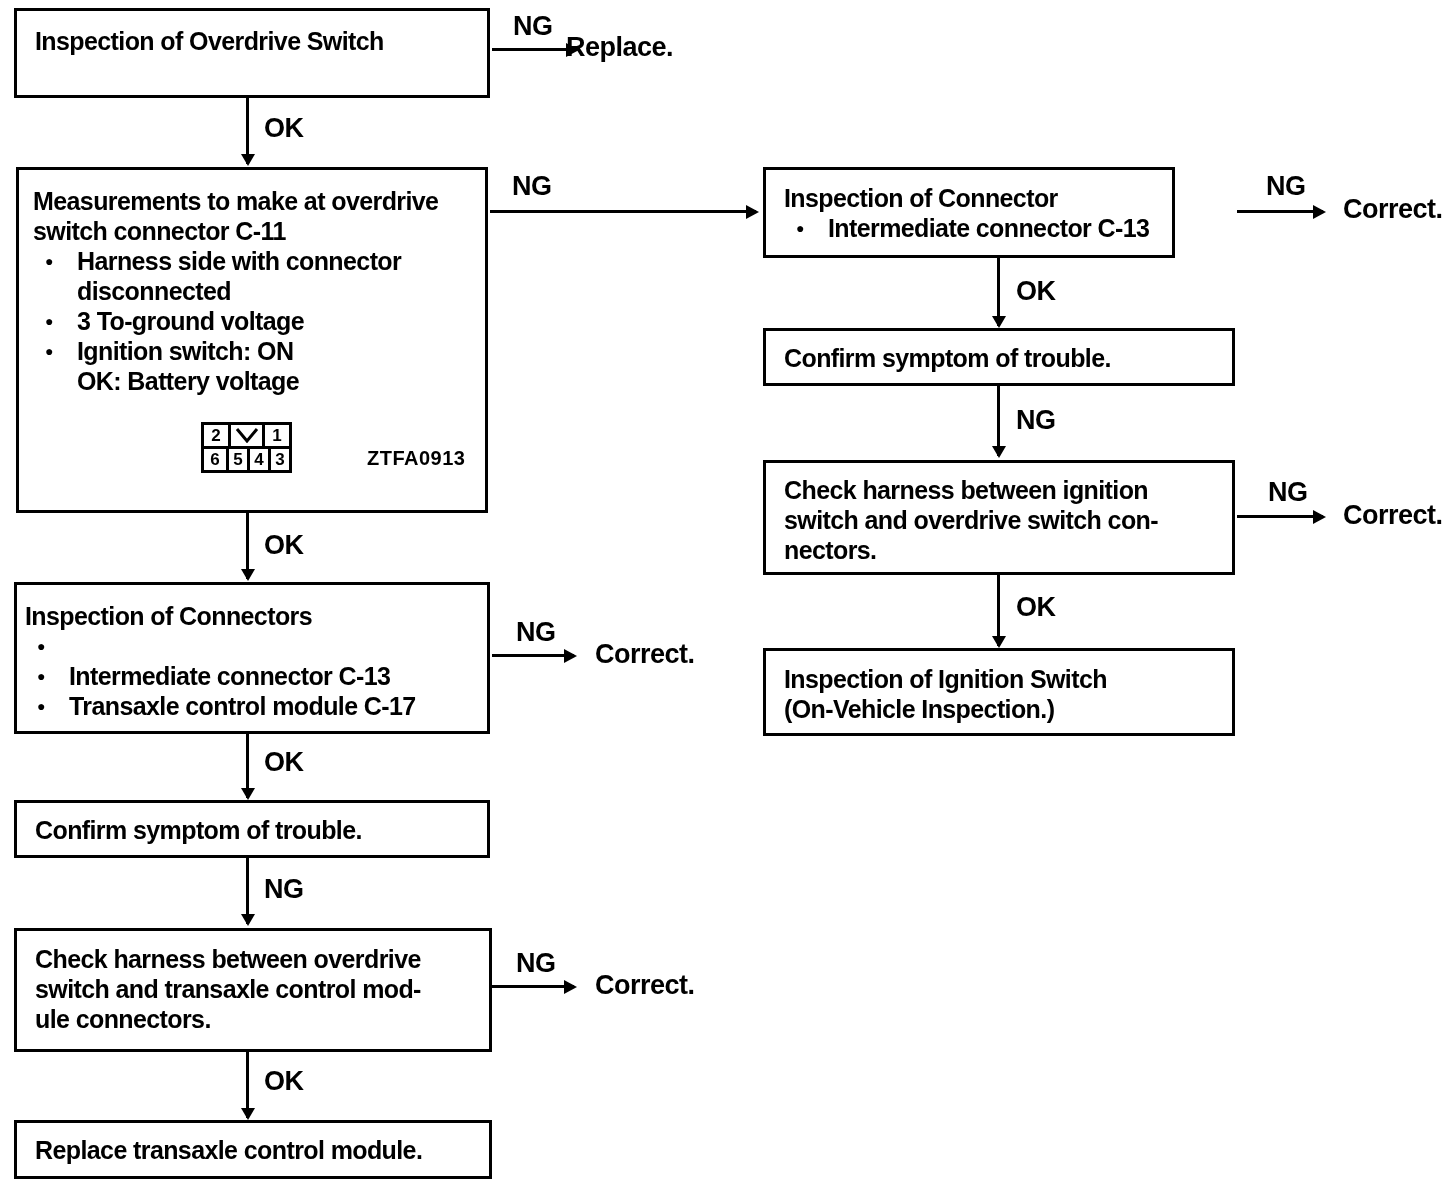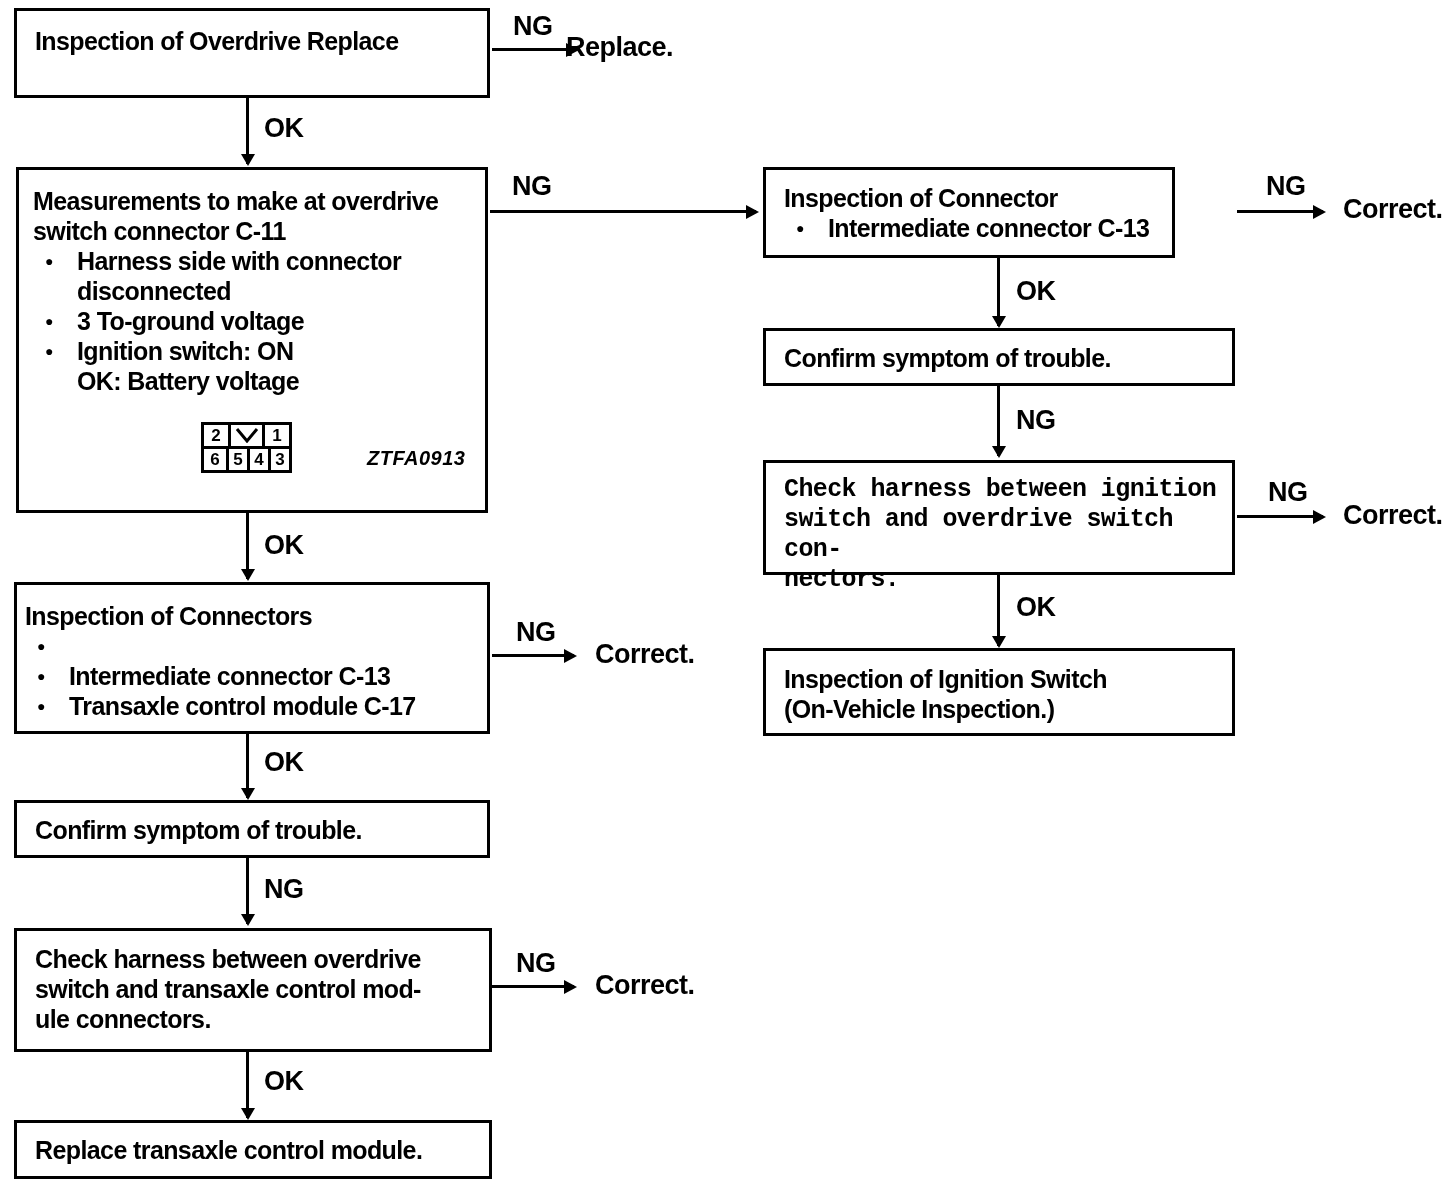--- a/index.html
+++ b/index.html
@@ -31,29 +31,29 @@
   }
   
   .pinicon{position:absolute;left:182px;top:252px;border:3px solid #000;background:#fff;}
   .pinrow{display:flex;height:21px;}
   .pinrow + .pinrow{border-top:3px solid #000;}
   .pincell{
     box-sizing:border-box;height:100%;display:flex;align-items:center;justify-content:center;
     font-size:17px;font-weight:700;letter-spacing:0;line-height:1;
   }
   .pincell + .pincell{border-left:3px solid #000;}
-  .figcode{position:absolute;left:348px;top:273px;font-size:20px;font-weight:600;letter-spacing:0.5px;font-style:italic;}
+  .figcode{position:absolute;left:348px;top:273px;font-size:20px;font-weight:600;letter-spacing:0.5px;}
 </style>
 </head>
 <body>
 
 <div class="page">
 
   <div class="box" style="left:14px;top:8px;width:476px;height:90px;padding:15px 0 0 18px;">
-    <div class="btxt">Inspection of Overdrive Replace</div>
+    <div class="btxt">Inspection of Overdrive Switch</div>
   </div>
 
   <div class="box" style="left:16px;top:167px;width:472px;height:346px;padding:16px 0 0 14px;">
     <div class="btxt">Measurements to make at overdrive
 switch connector C-11</div>
     <div class="brow">
       <span class="bdot">●</span>
       <span class="btxt">Harness side with connector
 disconnected</span>
     </div>
@@ -121,21 +121,21 @@
     <div class="brow">
       <span class="bdot">●</span>
       <span class="btxt">Intermediate connector C-13</span>
     </div>
   </div>
 
   <div class="box" style="left:763px;top:328px;width:472px;height:58px;padding:12px 0 0 18px;">
     <div class="btxt">Confirm symptom of trouble.</div>
   </div>
 
-  <div class="box" style="left:763px;top:460px;width:472px;height:115px;padding:12px 0 0 18px;font-family:Liberation Mono, monospace;">
+  <div class="box" style="left:763px;top:460px;width:472px;height:115px;padding:12px 0 0 18px;">
     <div class="btxt">Check harness between ignition
 switch and overdrive switch con-
 nectors.</div>
   </div>
 
   <div class="box" style="left:763px;top:648px;width:472px;height:88px;padding:13px 0 8px 18px;">
     <div class="btxt">Inspection of Ignition Switch
 (On-Vehicle Inspection.)</div>
   </div>
 

